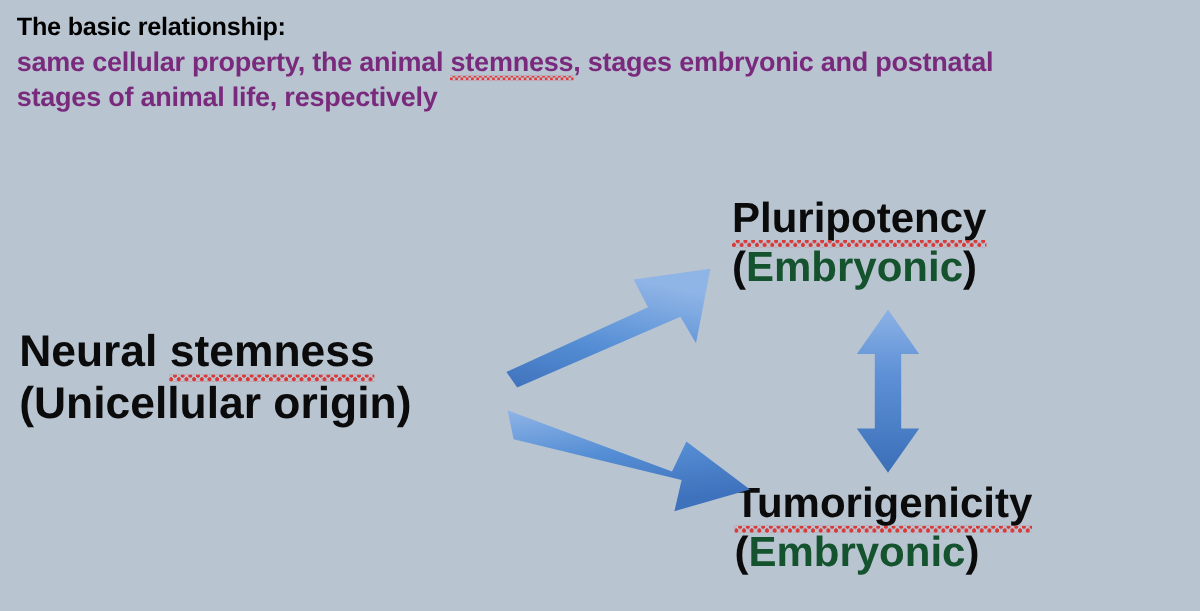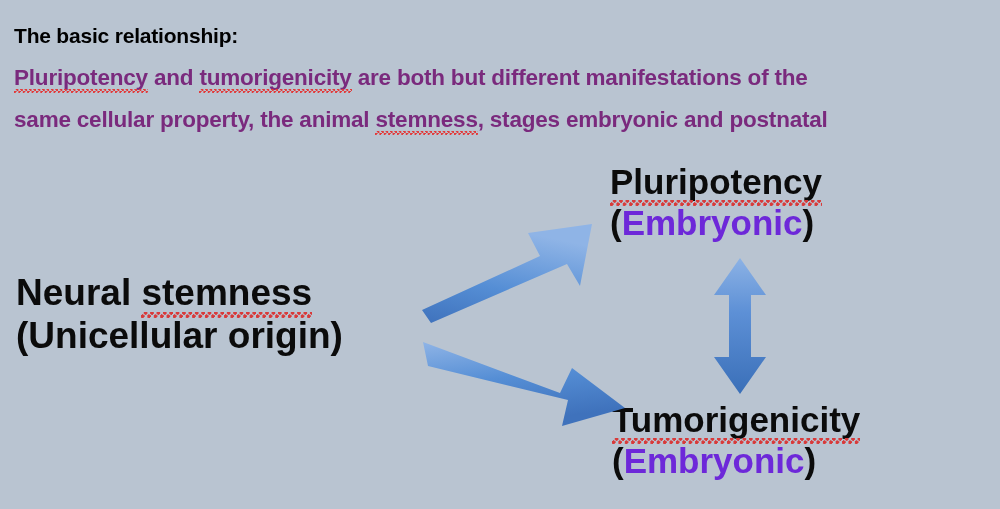--- a/index.html
+++ b/index.html
@@ -27,21 +27,20 @@
     left: 14px;
     top: 8px;
     width: 975px;
   }
   .hdr-line {
     font-weight: bold;
     font-size: 22.5px;
     line-height: 29px;
     letter-spacing: -0.2px;
     white-space: nowrap;
-    margin-top: 13px;
   }
   .hdr-title {
     color: #000000;
     font-size: 21px;
   }
   .hdr-body {
     color: #7a2a7d;
   }
 
   
@@ -90,49 +89,47 @@
     left: 610px;
     top: 162px;
     font-size: 35px;
   }
   #node-tumorigenicity {
     left: 612px;
     top: 400px;
     font-size: 35px;
   }
   .yellow {
-    color: #6d28d9;
+    color: #14532d;
   }
 
   
   .arrow-svg {
     position: absolute;
     pointer-events: none;
   }
   #arrow-up-right   { left: 420px; top: 222px;  width: 190px; height: 105px; }
   #arrow-down-right { left: 420px; top: 330px;  width: 215px; height: 100px; }
   #arrow-vertical   { left: 702px; top: 255px;  width: 76px;  height: 142px; }
 </style>
 </head>
 <body>
 
 <div id="slide">
 
   <div id="header">
 
     <div class="hdr-line hdr-title">The basic relationship:</div>
 
-    <div class="hdr-line hdr-body">
-      <span class="sq">Pluripotency</span><span> and </span><span class="sq">tumorigenicity</span><span> are both but different manifestations of the</span>
-    </div>
 
     <div class="hdr-line hdr-body">
       <span>same cellular property, the animal </span><span class="sq">stemness</span><span>, stages embryonic and postnatal</span>
     </div>
 
+    <div class="hdr-line hdr-body">stages of animal life, respectively</div>
   </div>
 
   <div class="node" id="node-neural">
     <div>
       <span>Neural </span><span class="sq sq-lg">stemness</span>
     </div>
     <div>(Unicellular origin)</div>
   </div>
 
   <div class="node" id="node-pluripotency">

